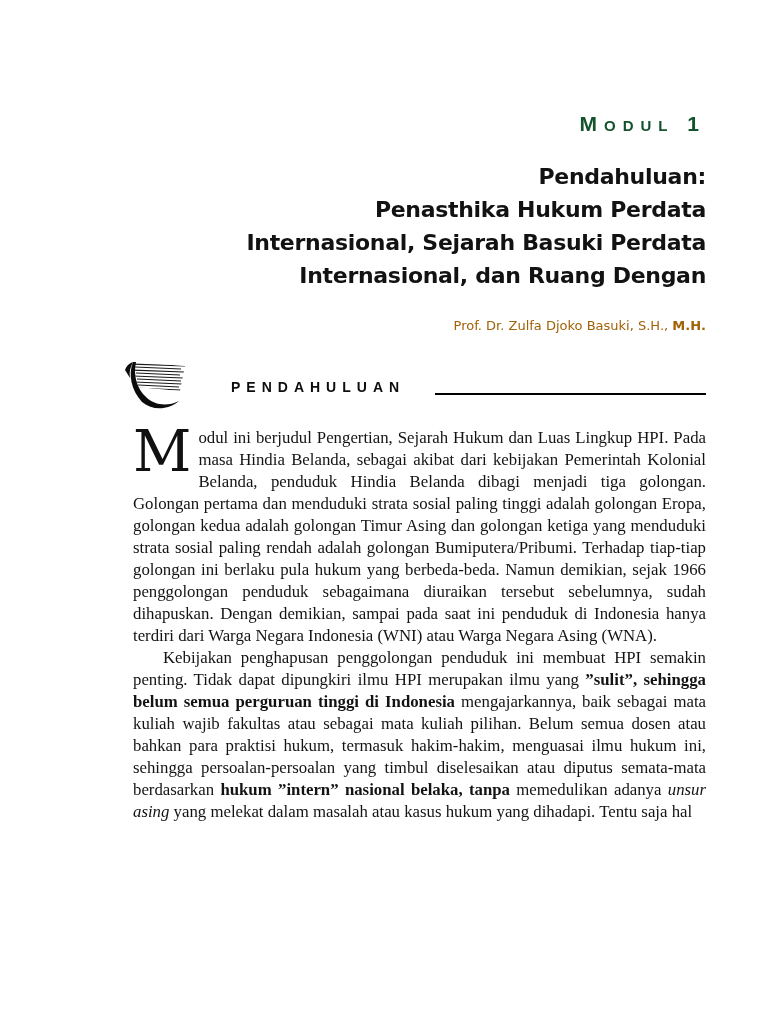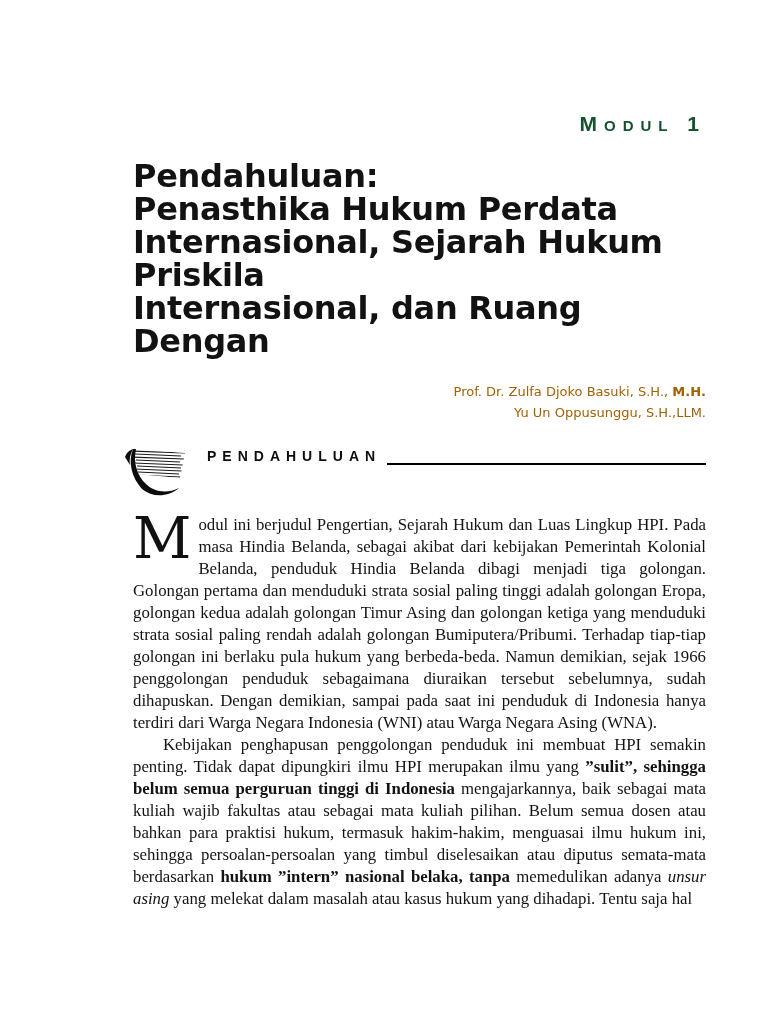--- a/index.html
+++ b/index.html
@@ -19,45 +19,47 @@
     font-variant:small-caps;
     font-weight:bold;
     font-size:21px;
     letter-spacing:7px;
     margin-bottom:24px;
     color:#14532d;
   }
 
   
   .doc-title {
+    text-align:right;
     font-family:"DejaVu Sans", sans-serif;
     font-weight:600;
-    font-size:32px;
+    font-size:22px;
     line-height:33px;
     letter-spacing:-0.3px;
     color:#121212;
   }
 
   
   .authors {
     margin-top:23px;
     text-align:right;
     font-family:"DejaVu Sans", sans-serif;
     font-size:13px;
     line-height:21px;
     color:#a16207;
   }
   .authors .bold { font-weight:bold; }
 
   
   .section-header {
     margin-top:24px;
     display:flex;
-    align-items:flex-start;
+    align-items:center;
     height:52px;
+    gap:24px;
   }
   .section-icon { margin-left:-10px; flex:0 0 auto; }
   .section-heading {
     font-family:"Liberation Sans", sans-serif;
     font-weight:bold;
     font-size:14px;
     letter-spacing:6px;
     margin-left:20px;
     white-space:nowrap;
     position:relative;
@@ -94,27 +96,26 @@
 </head>
 <body>
 
 <div class="page">
 
   <div class="module-label">Modul 1</div>
 
   <div class="doc-title">
     <div>Pendahuluan:</div>
     <div>Penasthika Hukum Perdata</div>
-    <div>Internasional, Sejarah Hukum Priskila</div>
+    <div>Internasional, Sejarah Basuki Perdata</div>
     <div>Internasional, dan Ruang Dengan</div>
   </div>
 
   <div class="authors">
     <div><span>Prof. Dr. Zulfa Djoko Basuki, S.H., </span><span class="bold">M.H.</span></div>
-    <div><span>Yu Un Oppusunggu, S.H.,LLM.</span><span class="bold"></span></div>
   </div>
 
   <div class="section-header">
     <svg class="section-icon" width="64" height="52" viewBox="0 0 64 52" aria-hidden="true">
       <defs>
         <clipPath id="pageclip">
           <polygon points="10,2 62,6 57,31 14,27"></polygon>
         </clipPath>
       </defs>
       <g clip-path="url(#pageclip)" stroke="#1a1a1a" stroke-width="1.2">

